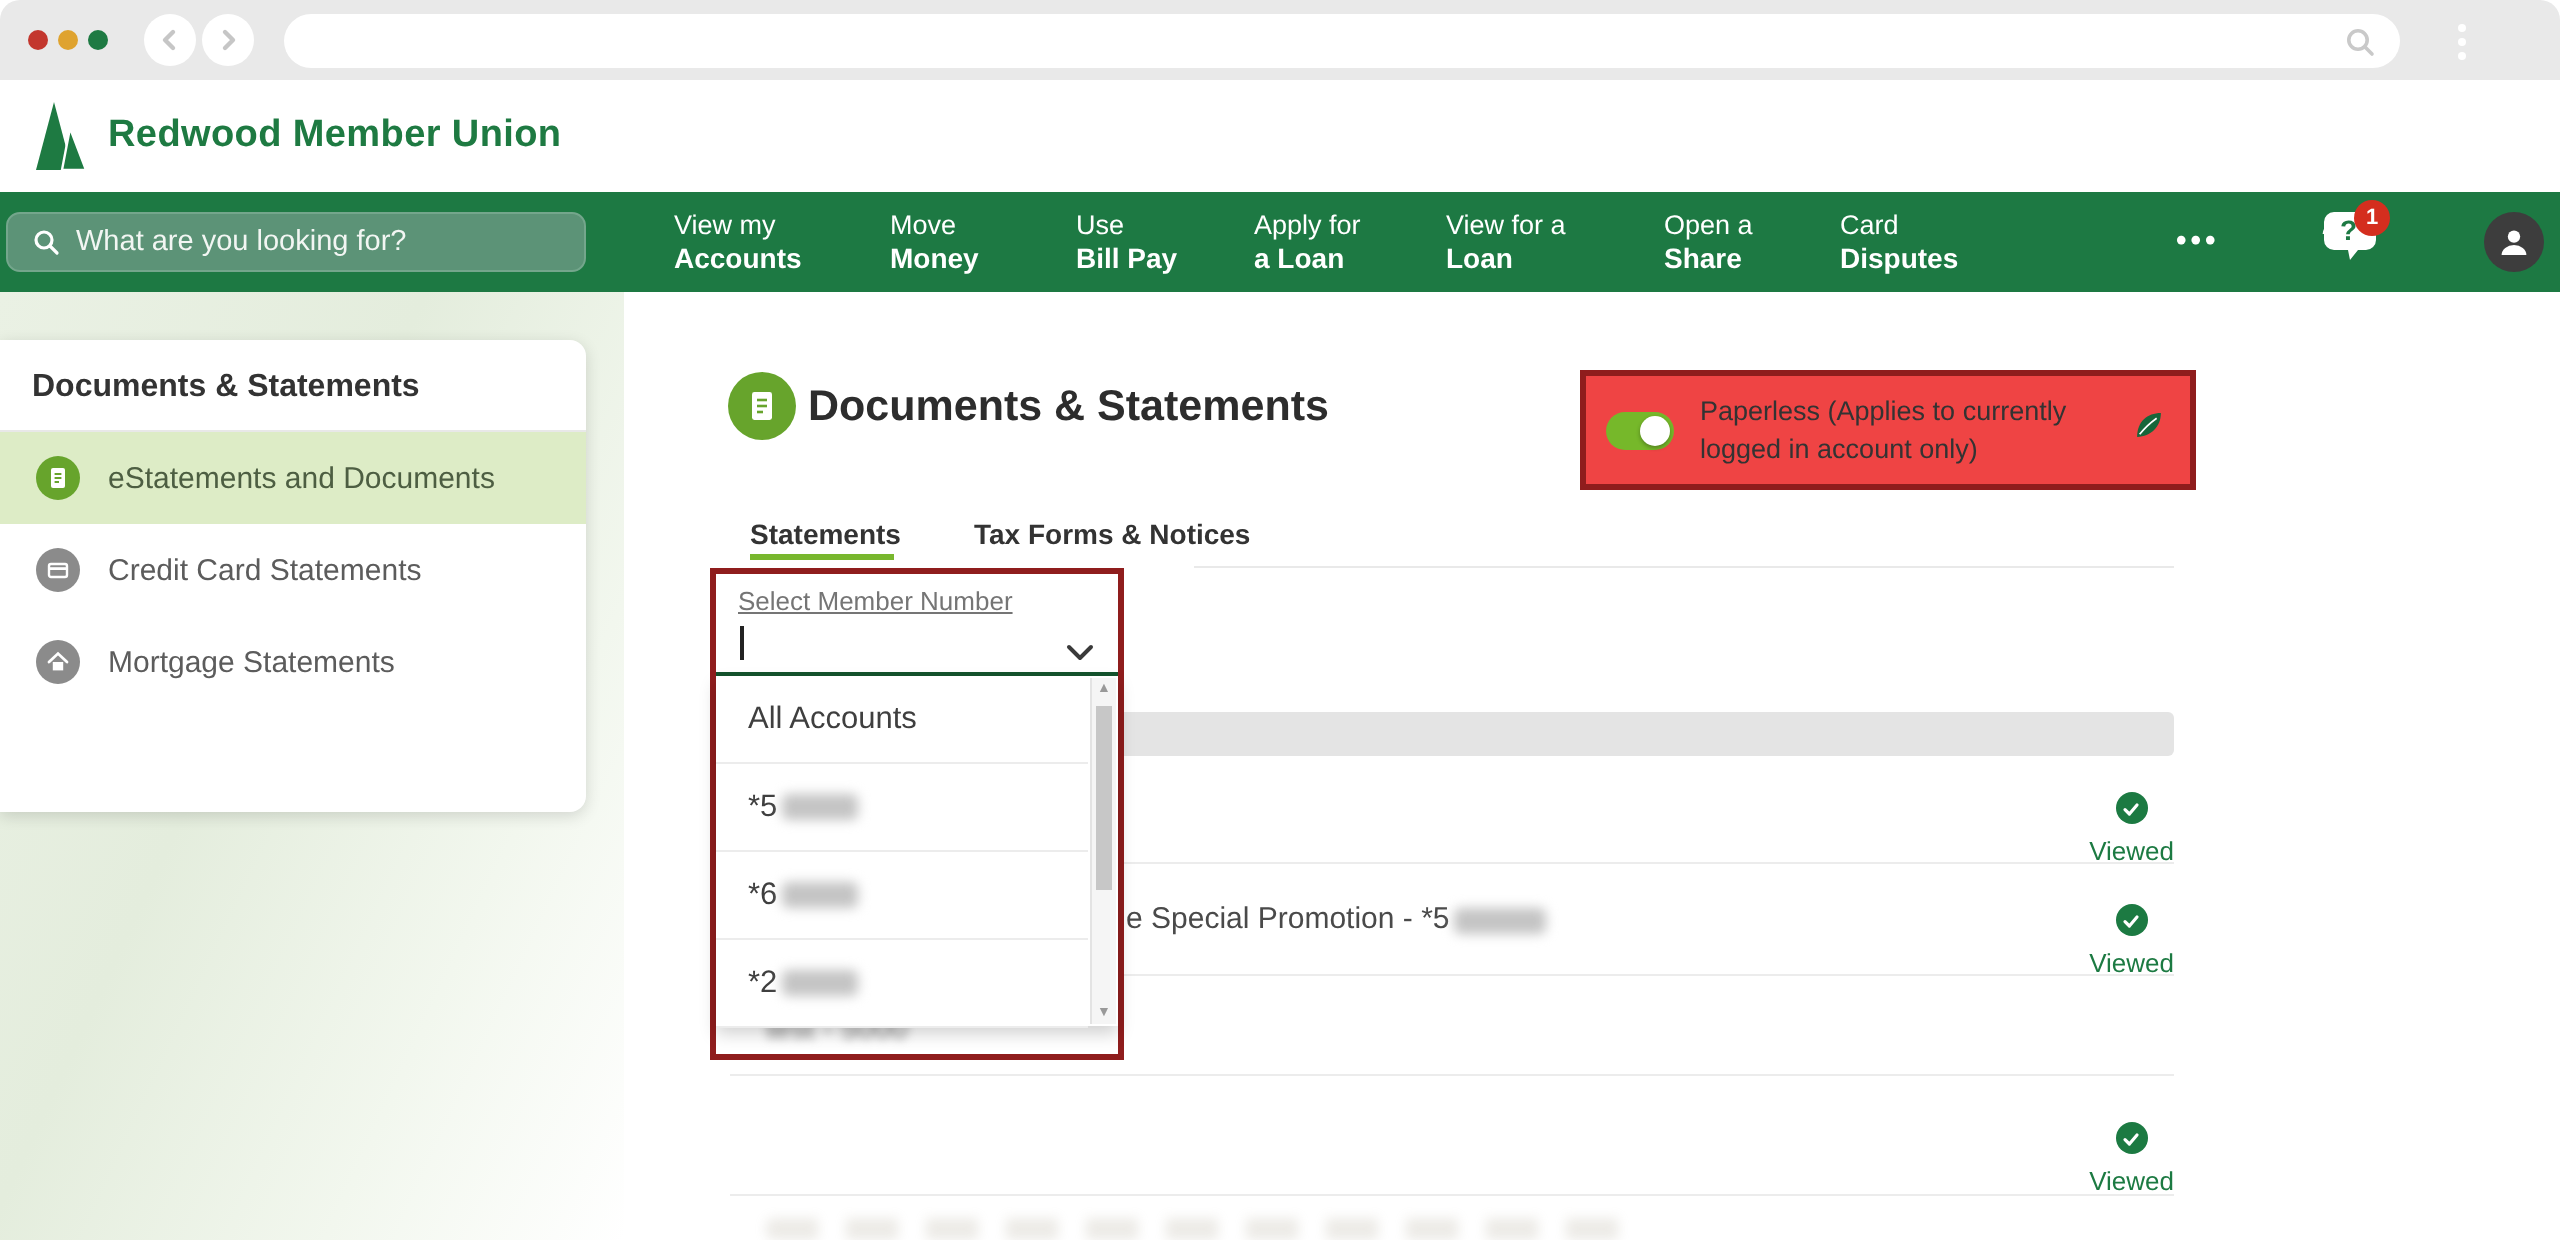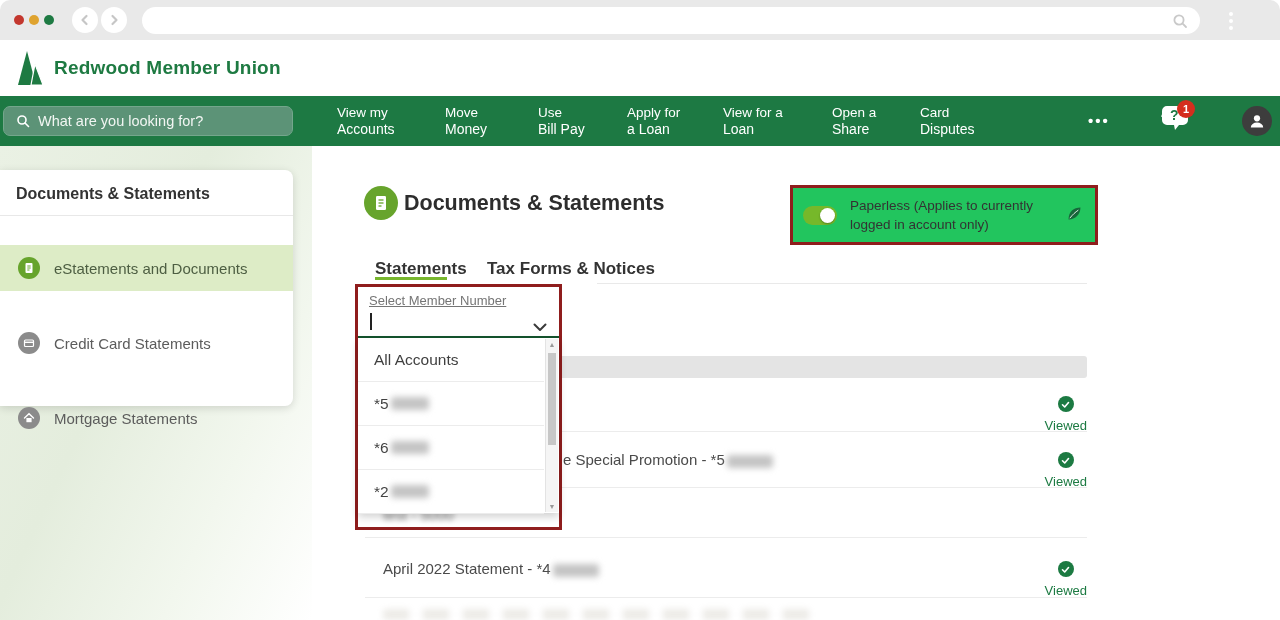--- a/index.html
+++ b/index.html
@@ -20,57 +20,57 @@
   
   .logobar { left:0; top:40px; width:1280px; height:56px; background:#fff; display:flex; align-items:center; }
   .brandname { color:#1e7a42; font-size:19px; font-weight:700; letter-spacing:.2px; margin-left:8px; }
 
   
   .navbar { left:0; top:96px; width:1280px; height:50px; background:#1d7943; }
   .navsearch { left:3px; top:10px; width:290px; height:30px; background:#5c9377;
     border:1px solid #74a68c; border-radius:7px; display:flex; align-items:center; color:#fff; }
   .navsearch .ph { font-size:14.5px; color:#f2f6f3; margin-left:8px; }
   .navitem { top:105px; color:#fff; font-size:13.5px; line-height:16px; cursor:pointer; white-space:nowrap; }
-  .navitem .l2 { font-weight:400; font-size:14px; }
+  .navitem .l2 { font-weight:700; font-size:14px; }
   .navmore { top:112px; color:#fff; font-size:15px; font-weight:700; letter-spacing:2px; }
   .badge { position:absolute; left:17px; top:-4px; width:18px; height:18px; border-radius:50%;
     background:#d42e1e; color:#fff; font-size:11px; font-weight:700; display:flex; align-items:center; justify-content:center; }
   .avatar { left:1242px; top:106px; width:30px; height:30px; border-radius:50%; background:#3d3d3d;
     display:flex; align-items:center; justify-content:center; }
 
   
   .leftbg { left:0; top:146px; width:312px; height:474px;
     background:linear-gradient(115deg,#eaf1e4 0%,#e4eddd 40%,#f2f7ee 72%,#ffffff 100%); }
 
   
   .sidecard { left:0; top:170px; width:293px; height:236px; background:#fff;
     border-radius:0 8px 8px 0; box-shadow:0 2px 8px rgba(0,0,0,.14); }
   .sidetitle { padding:15px 18px 12px 16px; font-size:16px; font-weight:700; color:#333;
     border-bottom:1px solid #e8e8e8; }
-  .sideitem { height:46px; display:flex; align-items:center; padding-left:18px; cursor:pointer;margin-top:29px; }
+  .sideitem { height:46px; display:flex; align-items:center; padding-left:18px; cursor:pointer; }
   .sideitem.active { background:#ddecc6; }
   .circ-ico { width:22px; height:22px; border-radius:50%; display:flex; align-items:center; justify-content:center; flex:0 0 22px; }
   .sideitem .lbl { margin-left:14px; font-size:15px; color:#5c5c5c; }
   .sideitem.active .lbl { color:#4d5e42; }
 
   
   .pgico { left:364px; top:186px; width:34px; height:34px; border-radius:50%; background:#67a42c;
     display:flex; align-items:center; justify-content:center; }
   .pgtitle { left:404px; top:191px; font-size:21.5px; font-weight:700; color:#2d2d2d; }
 
   
   .paperbox { left:790px; top:185px; width:308px; height:60px; border:3px solid #8f1d1d;
-    display:flex; align-items:center; background:#22c55e; }
+    display:flex; align-items:center; background:#ef4444; }
   .toggle { width:34px; height:19px; border-radius:10px; background:#76b82a; position:relative; margin-left:10px; flex:0 0 34px; cursor:pointer; }
   .toggle .knob { position:absolute; right:2px; top:2px; width:15px; height:15px; border-radius:50%; background:#fff; box-shadow:0 1px 2px rgba(0,0,0,.3); }
   .paperlbl { margin-left:13px; width:205px; font-size:13.5px; line-height:19px; color:#333; }
   .leafwrap { margin-left:auto; margin-right:12px; }
 
   
-  .tab { top:259px; font-size:17px; font-weight:700; color:#333; cursor:pointer; }
+  .tab { top:259px; font-size:14px; font-weight:700; color:#333; cursor:pointer; }
   .tabline { left:375px; top:277px; width:72px; height:3px; background:#78b72e; }
   .tabbase { left:597px; top:283px; width:490px; height:1px; background:#e9e9e9; }
 
   
   .graybar { left:365px; top:356px; width:722px; height:22px; background:#e4e4e4; border-radius:3px; z-index:1; }
   .divider { left:365px; width:722px; height:1px; background:#ececec; z-index:1; }
   .rowtitle { font-size:15px; color:#4a4a4a; z-index:1; white-space:nowrap; cursor:pointer; }
   .viewed { right:193px; display:flex; align-items:center; gap:6px; z-index:1;flex-direction:column; }
   .viewed .vtxt { font-size:13px; color:#1c7a42; }
   .vcirc { width:16px; height:16px; border-radius:50%; background:#1c7a42; display:flex; align-items:center; justify-content:center; }
@@ -291,23 +291,20 @@
           <polyline points="1.5,4.8 3.7,7 7.5,2.5" fill="none" stroke="#fff" stroke-width="1.6" stroke-linecap="round" stroke-linejoin="round"></polyline>
         </svg>
       </span>
     <span class="vtxt">Viewed</span>
   </div>
   <div class="abs divider" style="top:487px;"></div>
 
   <div class="abs rowtitle blurred" style="left:383px; top:506px;">test - 5000</div>
   <div class="abs divider" style="top:537px;"></div>
 
-  <div class="abs rowtitle" style="left:383px; top:560px;">
-    <span>April 2022 Statement - *4</span><span class="maskpatch"></span>
-  </div>
   <div class="abs viewed" style="top:561px;">
     <span class="vcirc">
         <svg width="9" height="9" viewBox="0 0 9 9">
           <polyline points="1.5,4.8 3.7,7 7.5,2.5" fill="none" stroke="#fff" stroke-width="1.6" stroke-linecap="round" stroke-linejoin="round"></polyline>
         </svg>
       </span>
     <span class="vtxt">Viewed</span>
   </div>
   <div class="abs divider" style="top:597px;"></div>
   <div class="abs faintrow"></div>

